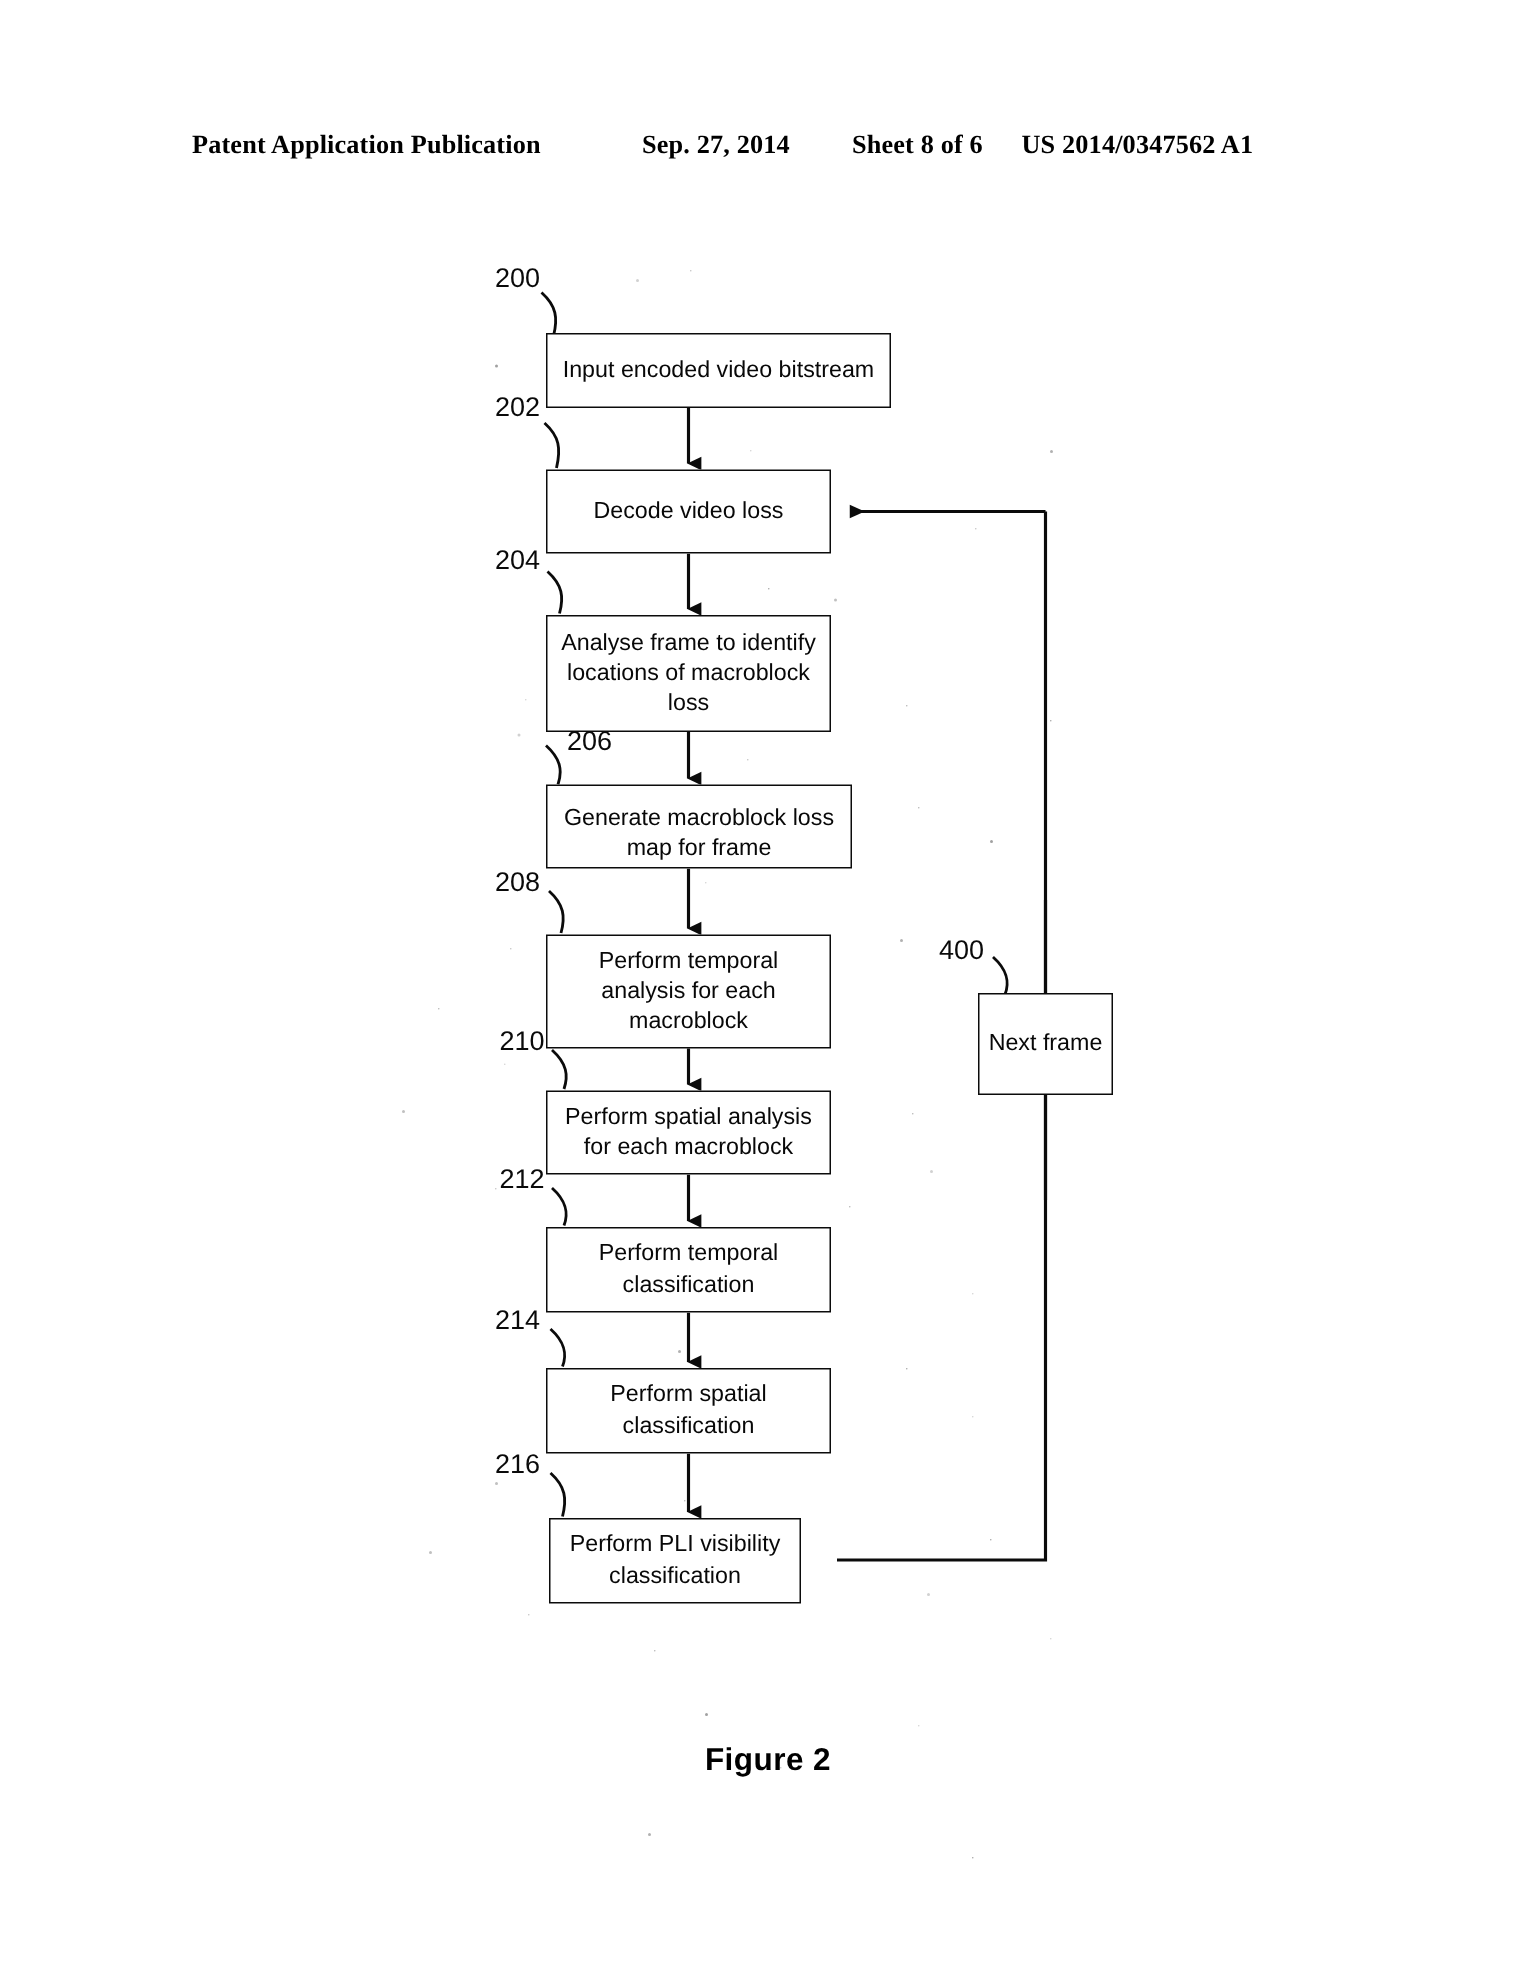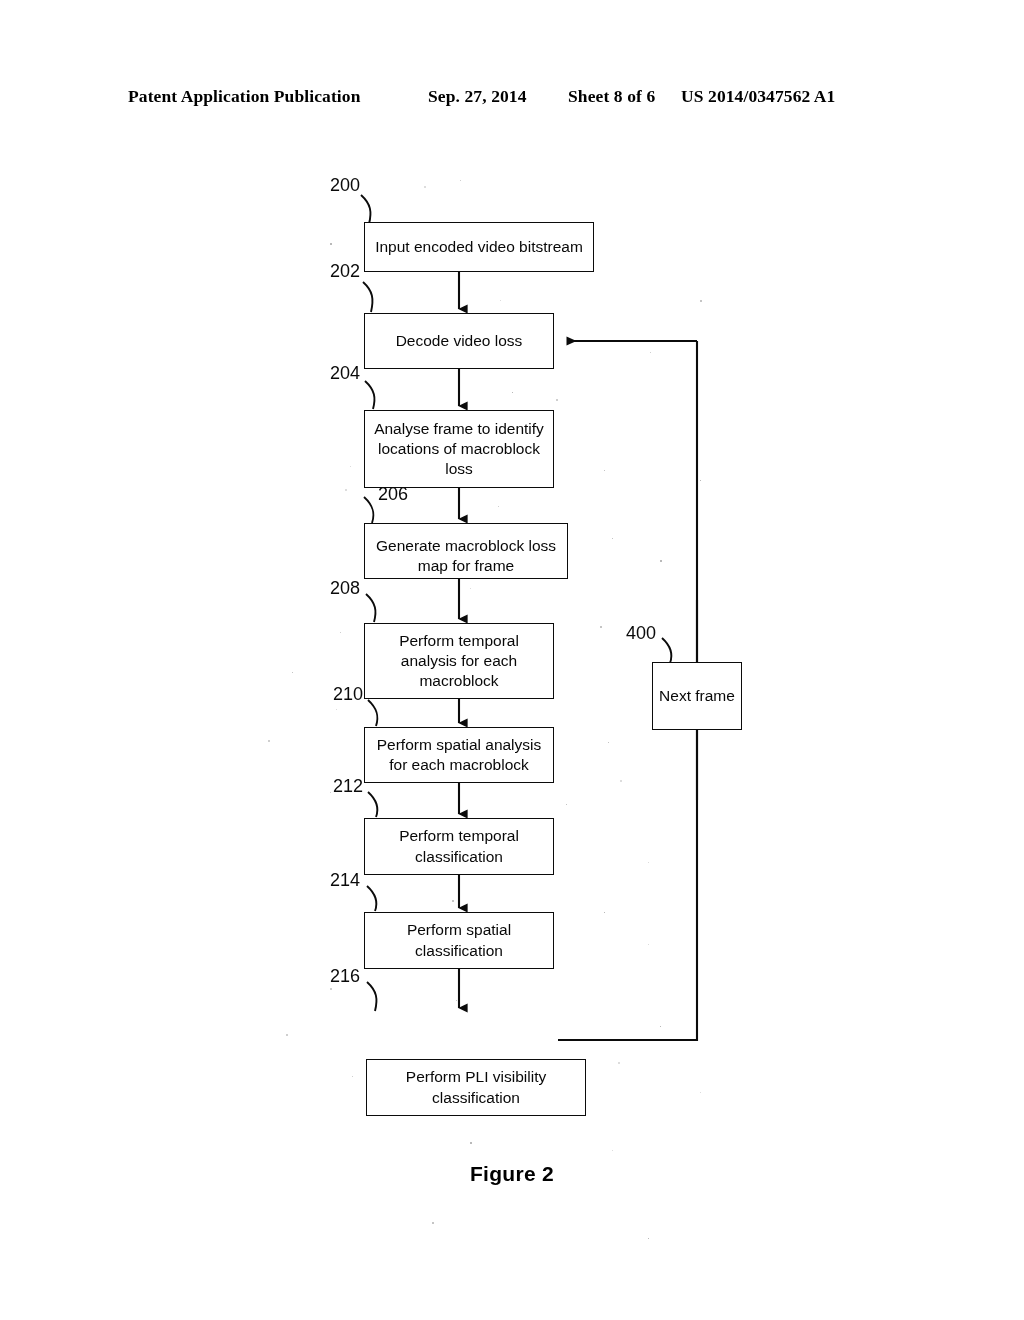--- a/index.html
+++ b/index.html
@@ -63,21 +63,21 @@
   }
 
   .box-202 { left: 364px; top: 222px; width: 230px; height: 50px; }
   .box-204 { left: 364px; top: 313px; width: 190px; height: 56px; }
   .box-206 { left: 364px; top: 410px; width: 190px; height: 78px; }
   .box-208 { left: 364px; top: 523px; width: 204px; height: 56px; align-items: flex-end; }
   .box-210 { left: 364px; top: 623px; width: 190px; height: 76px; }
   .box-212 { left: 364px; top: 727px; width: 190px; height: 56px; }
   .box-214 { left: 364px; top: 818px; width: 190px; height: 57px; }
   .box-216 { left: 364px; top: 912px; width: 190px; height: 57px; justify-content: center; }
-  .box-218 { left: 366px; top: 1012px; width: 220px; height: 57px; margin-top: 47px; }
+  .box-218 { left: 366px; top: 1012px; width: 168px; height: 57px; }
   .box-220 { left: 652px; top: 662px; width: 90px; height: 68px; }
 
   
   .ref-label {
     position: absolute;
     font-family: "Liberation Sans", sans-serif;
     font-size: 18px;
     color: #0a0a0a;
     z-index: 5;
     white-space: nowrap;

